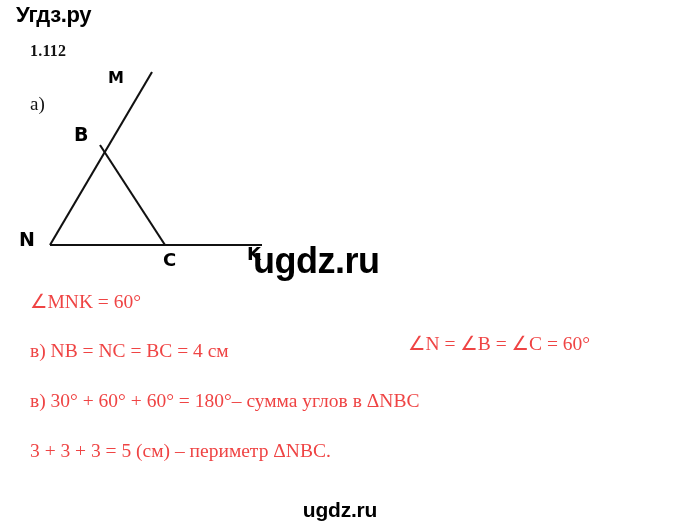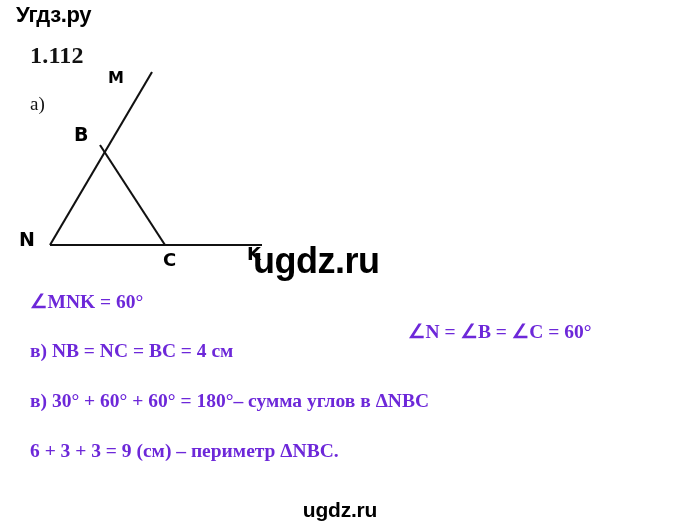--- a/index.html
+++ b/index.html
@@ -30,21 +30,21 @@
     color: #000000;
   }
 
   
   .task-number {
     position: absolute;
     left: 30px;
     top: 42px;
     font-family: "Liberation Serif", serif;
     font-weight: bold;
-    font-size: 24px;
+    font-size: 16px;
     letter-spacing: 0.2px;
   }
 
   
   .part-label {
     position: absolute;
     left: 30px;
     top: 93px;
     font-size: 19px;
     font-family: "Liberation Serif", serif;
@@ -86,26 +86,25 @@
     letter-spacing: -0.5px;
     color: #000000;
   }
 
   
   .line {
     position: absolute;
     font-family: "Liberation Serif", serif;
     font-size: 19.5px;
     white-space: nowrap;
-    color: #6d28d9;
-    font-weight: bold;
+    color: #ef4444;
   }
   .l1 { left: 30px; top: 290px; }
   .l2 { left: 30px; top: 340px; }
-  .l2r { left: 408px; top: 320px; }
+  .l2r { left: 408px; top: 332px; }
   .l3 { left: 30px; top: 390px; }
   .l4 { left: 30px; top: 440px; }
 
   
   .watermark-bottom {
     position: absolute;
     left: 0;
     top: 498px;
     width: 680px;
     text-align: center;
@@ -140,15 +139,15 @@
   <span class="fig-label lbl-C">C</span>
   <span class="fig-label lbl-K">K</span>
 </div>
 
 <div class="watermark-mid">ugdz.ru</div>
 
 <div class="line l1">∠MNK = 60°</div>
 <div class="line l2">в) NB = NC = BC = 4 см</div>
 <div class="line l2r">∠N = ∠B = ∠C = 60°</div>
 <div class="line l3">в) 30° + 60° + 60° = 180°– сумма углов в ΔNBC</div>
-<div class="line l4">6 + 3 + 3 = 9 (см) – периметр ΔNBC.</div>
+<div class="line l4">3 + 3 + 3 = 5 (см) – периметр ΔNBC.</div>
 
 <div class="watermark-bottom">ugdz.ru</div>
 
 </body></html>

